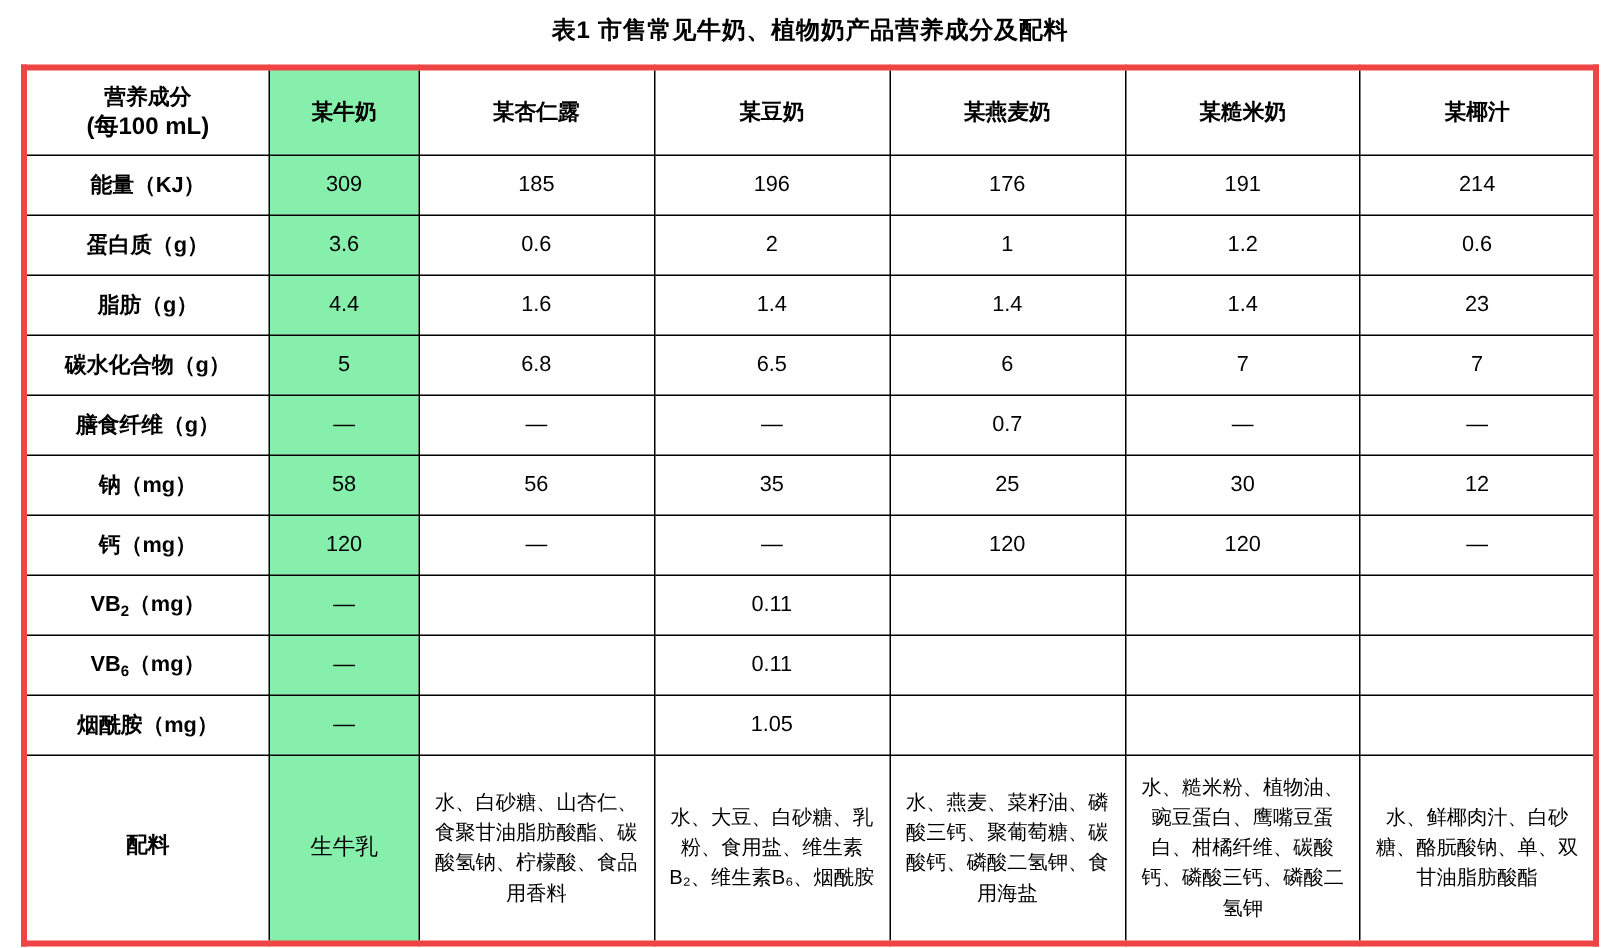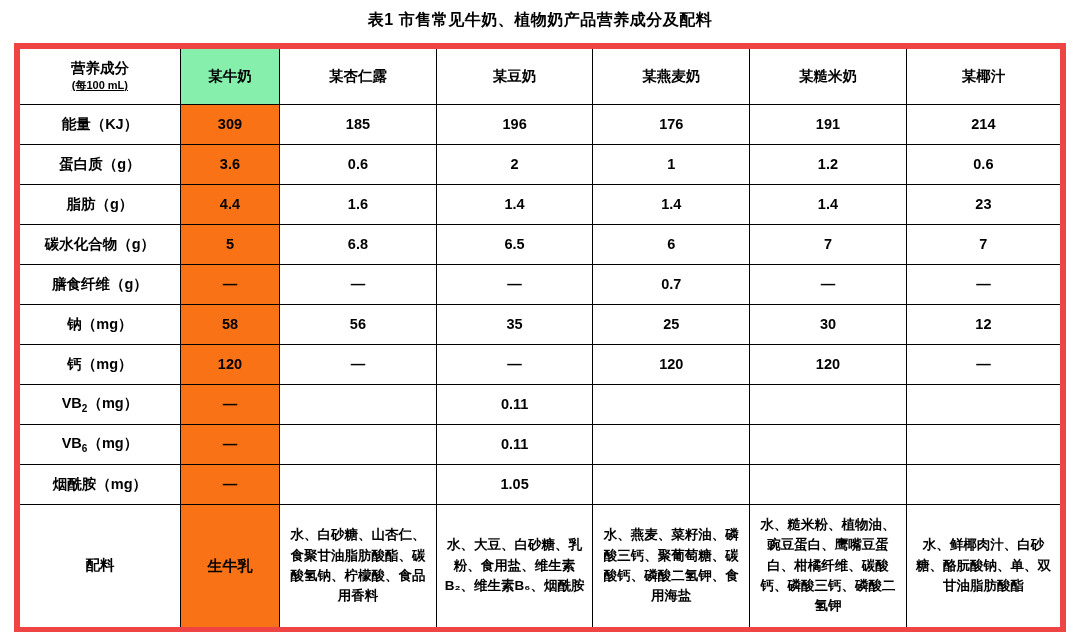--- a/index.html
+++ b/index.html
@@ -29,21 +29,21 @@
     letter-spacing: 0.5px;
   }
   .table-wrap {
     padding: 0 14px;
     box-sizing: border-box;
   }
   table.nutrition {
     border-collapse: collapse;
     width: 1052px;
     table-layout: fixed;
-    border: 6px solid #ef4444;
+    border: 4px solid #ef4444;
   }
   table.nutrition td, table.nutrition th {
     border: 1px solid #000;
     text-align: center;
     vertical-align: middle;
     font-size: 14.5px;
     padding: 4px 5px;
     box-sizing: border-box;
   }
   .col-label { width: 148px; }
@@ -58,45 +58,45 @@
   thead th.hl {
     background: #86efac;
   }
   td.rowlabel {
     font-weight: bold;
     font-size: 14.5px;
     height: 40px;
     margin-left: 29px;
   }
   td.milkcell {
-    background: #f97316;
-    font-weight: bold;
+    background: #86efac;
+    font-weight: normal;
   }
   td.datacell {
-    font-weight: bold;
+    font-weight: normal;
   }
   tr.ingredients td {
     height: 126px;
     vertical-align: middle;
     line-height: 1.5;
     font-size: 13.5px;
     padding: 6px 8px;
   }
   tr.ingredients td.rowlabel {
     font-size: 14.5px;
   }
   tr.ingredients td.milkcell {
     font-size: 15px;
   }
   .sub {
     font-size: 10px;
     vertical-align: sub;
   }
   .hdr-line1 { display: block; }
-  .hdr-line2 { display: block; font-size: 11px; font-weight: bold; text-decoration: underline; }
+  .hdr-line2 { display: block; font-size: 16px; font-weight: bold; }
 </style>
 </head>
 <body>
 
 <div class="page">
 
   <div class="title">表1 市售常见牛奶、植物奶产品营养成分及配料</div>
 
   <div class="table-wrap">
     <table class="nutrition">

